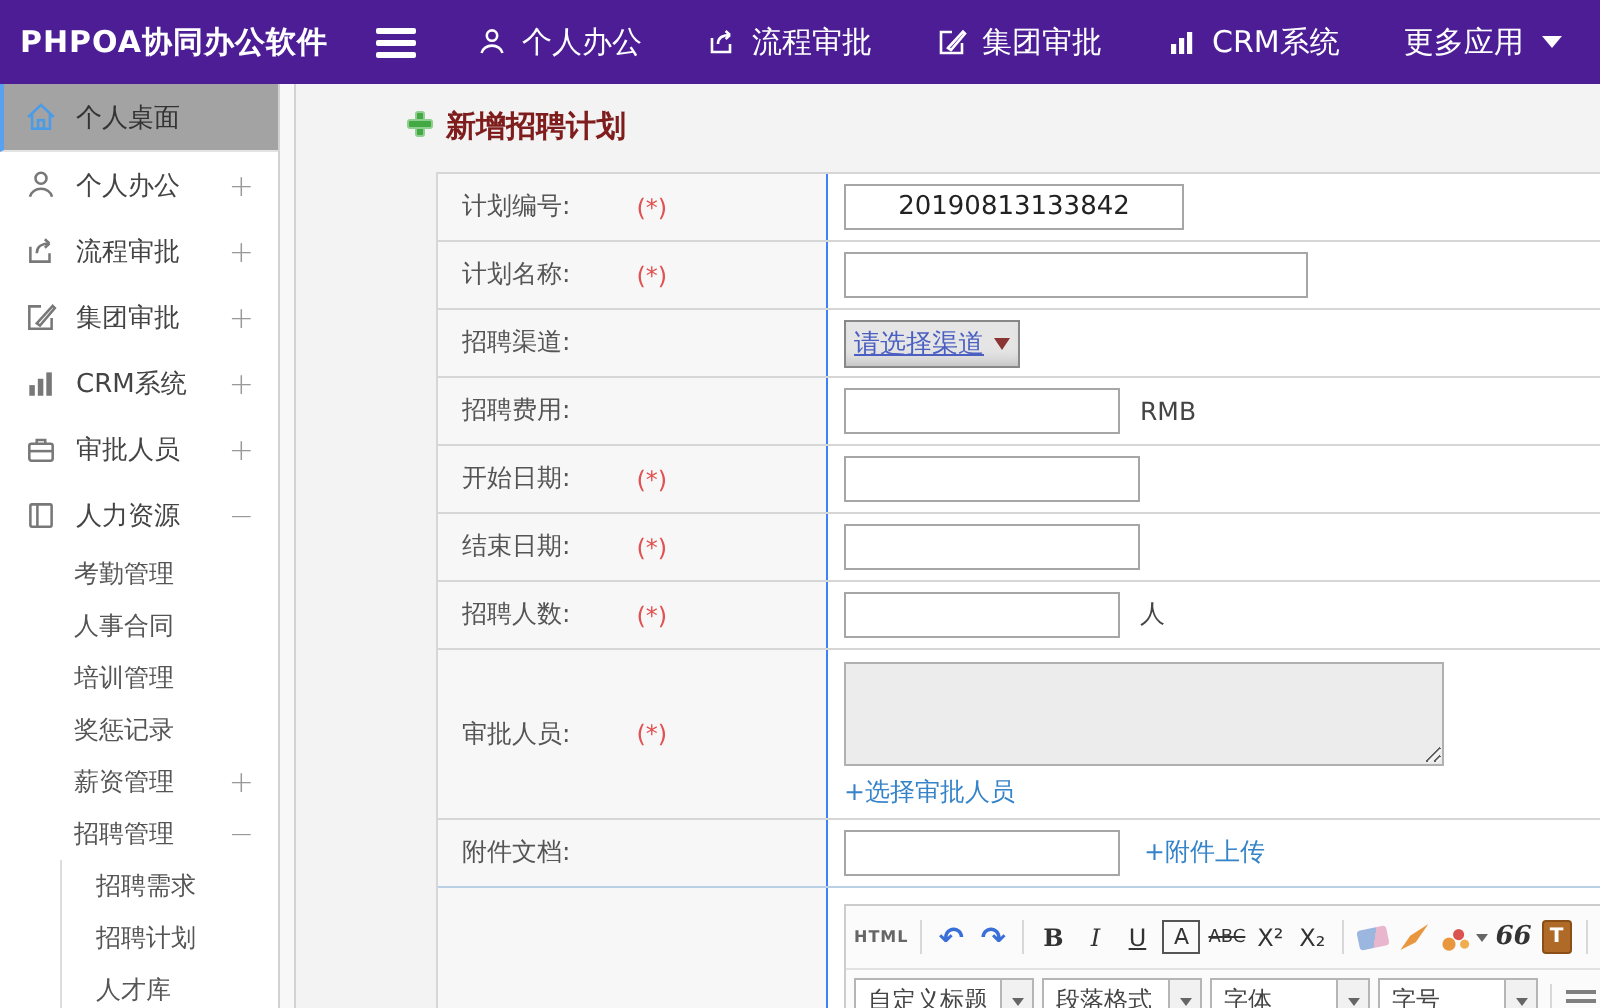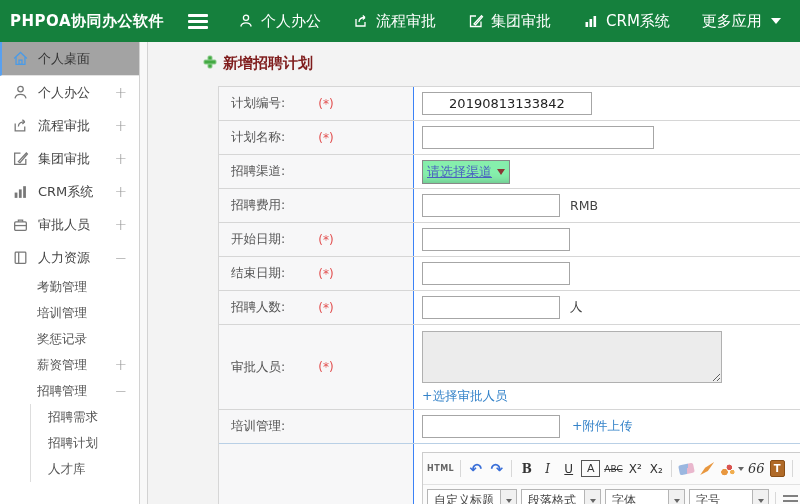--- a/index.html
+++ b/index.html
@@ -1,19 +1,19 @@
 <!DOCTYPE html>
 <html><head>
 <meta charset="utf-8">
 <style>
   html,body{margin:0;padding:0;}
   body{width:800px;height:504px;overflow:hidden;background:#f3f3f3;
        font-family:"DejaVu Sans","Liberation Sans",sans-serif;}
   
-  .topbar{height:42px;background:#15803d;display:flex;align-items:center;color:#fff;}
+  .topbar{height:42px;background:#4c1d95;display:flex;align-items:center;color:#fff;}
   .brand{font-size:15px;font-weight:bold;padding-left:10px;width:178px;letter-spacing:.5px;}
   .hamburger{width:20px;display:flex;flex-direction:column;gap:3px;cursor:pointer;}
   .hamburger i{display:block;height:3px;background:#fff;border-radius:1px;}
   .topnav{display:flex;align-items:center;margin-left:30px;gap:32px;}
   .topnav-item{display:flex;align-items:center;gap:7px;font-size:15px;cursor:pointer;white-space:nowrap;}
   .topnav-item svg{display:block;}
   .caret{width:0;height:0;border-left:5px solid transparent;border-right:5px solid transparent;border-top:6px solid #fff;margin-left:2px;}
   
   .layout{display:flex;height:462px;}
   .sidebar{width:139px;background:#fff;flex-shrink:0;overflow:hidden;}
@@ -40,21 +40,21 @@
   .fvalue{flex:1;display:flex;align-items:center;padding-left:8px;min-height:33px;background:#fff;}
   .fvalue input[type=text]{height:21px;border:1px solid #a6a6a6;background:#fff;font-size:13px;color:#222;
           padding:0 4px;font-family:inherit;text-align:center;}
   .inp-code{width:160px;font-size:15px;}
   .inp-name{width:222px;}
   .inp-date{width:138px;}
   .inp-num{width:128px;}
   .inp-file{width:128px;}
   .suffix{margin-left:10px;font-size:12.5px;color:#444;}
   .blue-link{color:#3583c9;font-size:12.5px;text-decoration:none;cursor:pointer;}
-  .chan-select{display:flex;align-items:center;height:22px;border:1px solid #888;background:#86efac;
+  .chan-select{display:flex;align-items:center;height:22px;border:1px solid #888;background:#e5e5e5;
           box-shadow:inset 0 -7px 8px -6px rgba(0,0,0,.22);padding:0 4px;cursor:pointer;}
   .chan-select .txt{color:#4a5fc1;text-decoration:underline;font-size:13px;}
   .chan-caret{width:0;height:0;border-left:4px solid transparent;border-right:4px solid transparent;
           border-top:6px solid #8b3434;margin-left:5px;}
   .fvalue.col{flex-direction:column;align-items:flex-start;padding:6px 0 4px 8px;}
   .approver-ta{width:294px;height:46px;background:#ececec;border:1px solid #b0b0b0;resize:both;font-family:inherit;}
   .fvalue.col .blue-link{margin-top:5px;}
   
   .frow-editor .fvalue{align-items:flex-start;padding:8px 0 8px 8px;}
   .editor{width:600px;border:1px solid #ccc;background:#fff;}
@@ -62,21 +62,21 @@
   .tsep{width:1px;height:17px;background:#d8d8d8;margin:0 2px;flex-shrink:0;}
   .tbtn{min-width:17px;height:20px;display:flex;align-items:center;justify-content:center;
         font-size:12px;color:#333;cursor:pointer;flex-shrink:0;}
   .tbtn.htmlb{font-size:8px;color:#666;font-weight:bold;letter-spacing:.5px;}
   .tbtn.arrow{color:#3a6fd8;font-size:15px;font-weight:bold;}
   .tbtn.bold{font-weight:bold;font-family:"DejaVu Serif","Liberation Serif",serif;}
   .tbtn.ital{font-style:italic;font-family:"DejaVu Serif","Liberation Serif",serif;}
   .tbtn.unders{text-decoration:underline;}
   .tbtn.fontbox{border:1px solid #555;width:15px;height:15px;font-size:11px;}
   .tbtn.strike{text-decoration:line-through;font-size:9px;}
-  .tbtn.quote{font-family:"DejaVu Serif","Liberation Serif",serif;font-weight:normal;font-style:italic;font-size:13px;}
+  .tbtn.quote{font-family:"DejaVu Serif","Liberation Serif",serif;font-weight:bold;font-style:italic;font-size:13px;}
   .mini-caret{width:0;height:0;border-left:3px solid transparent;border-right:3px solid transparent;border-top:4px solid #666;margin-left:3px;}
   .eraser{width:15px;height:10px;border-radius:2px;transform:rotate(-12deg);
         background:linear-gradient(110deg,#9bb7e0 55%,#e9b7cd 55%);}
   .brush{width:14px;height:13px;background:#e8973f;clip-path:polygon(0 100%,35% 45%,100% 0,55% 70%);}
   .spray{width:15px;height:14px;
         background:radial-gradient(circle at 30% 72%,#e8973f 3px,transparent 3.5px),
                    radial-gradient(circle at 62% 38%,#d9534f 2.5px,transparent 3px),
                    radial-gradient(circle at 82% 72%,#f0ad4e 2px,transparent 2.5px);}
   .paste{width:13px;height:15px;background:#b06a28;border:1px solid #8a4f17;border-radius:2px;color:#fff;
         font-size:10px;display:flex;align-items:center;justify-content:center;font-weight:bold;}
@@ -202,20 +202,23 @@
             <path d="M6.3 3 v10.5"></path>
           </svg></span>
       <span>人力资源</span>
       <span class="toggle">−</span>
     </div>
 
     <div class="s2">
         <span>考勤管理</span>
       </div>
     <div class="s2">
+        <span>人事合同</span>
+      </div>
+    <div class="s2">
         <span>培训管理</span>
       </div>
     <div class="s2">
         <span>奖惩记录</span>
       </div>
     <div class="s2">
         <span>薪资管理</span>
         <span class="toggle">+</span>
       </div>
     <div class="s2">
@@ -327,21 +330,21 @@
             <span class="req">(*)</span>
           </div>
         <div class="fvalue col">
           <textarea class="approver-ta" style=""></textarea>
           <a class="blue-link">+选择审批人员</a>
         </div>
       </div>
 
       <div class="frow blue-sep">
         <div class="flabel">
-            <span>培训管理:</span>
+            <span>附件文档:</span>
           </div>
         <div class="fvalue">
             <input type="text" class="inp-file" value="" style="">
             <a class="blue-link" style="margin-left:12px">+附件上传</a>
           </div>
       </div>
 
       <div class="frow frow-editor">
         <div class="flabel"></div>
         <div class="fvalue">

